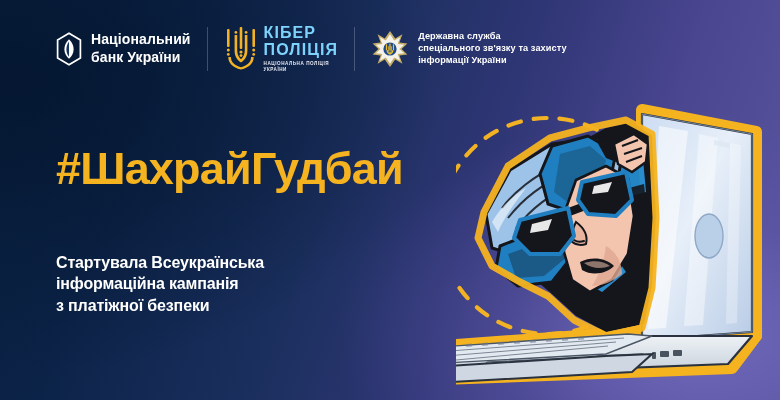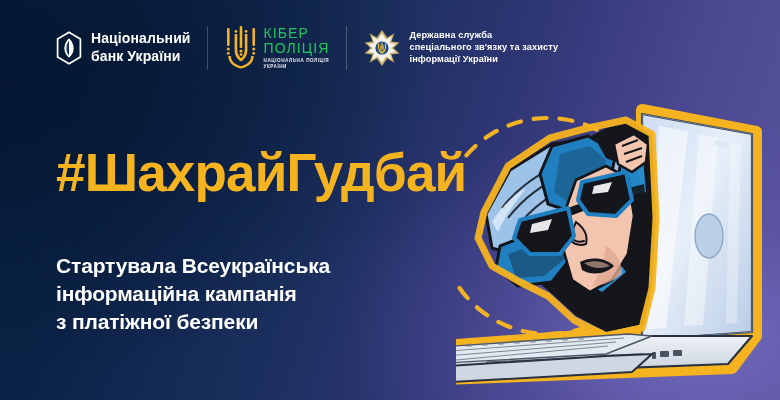--- a/index.html
+++ b/index.html
@@ -82,57 +82,57 @@
     font-size: 9.2px;
     line-height: 1.3;
   }
   .cyber-text-block {
     margin-left: 6px;
     display: flex;
     flex-direction: column;
     justify-content: center;
   }
   .cyber-line {
-    color: #22c55e;
-    font-weight: normal;
-    font-size: 14px;
+    color: #7dd3fc;
+    font-weight: bold;
+    font-size: 16px;
     letter-spacing: 1.1px;
     line-height: 1.05;
   }
   .cyber-sub {
     color: #e7e9f2;
     font-size: 4.6px;
     font-weight: bold;
     letter-spacing: 0.55px;
     line-height: 1.35;
     margin-top: 2px;
     white-space: pre-line;
   }
 
   
   .headline {
     position: absolute;
     left: 56px;
     top: 146px;
     margin: 0;
     color: #f5b320;
-    font-size: 53px;
+    font-size: 45px;
     font-weight: bold;
     letter-spacing: -0.8px;
     line-height: 1;
     z-index: 6;
     white-space: nowrap;
   }
   .subtitle {
     position: absolute;
     left: 56px;
     top: 252px;
     margin: 0;
     color: #ffffff;
-    font-size: 21px;
+    font-size: 16px;
     font-weight: bold;
     line-height: 1.34;
     letter-spacing: -0.15px;
     z-index: 6;
     white-space: pre-line;
   }
 
   
   .illustration {
     position: absolute;

